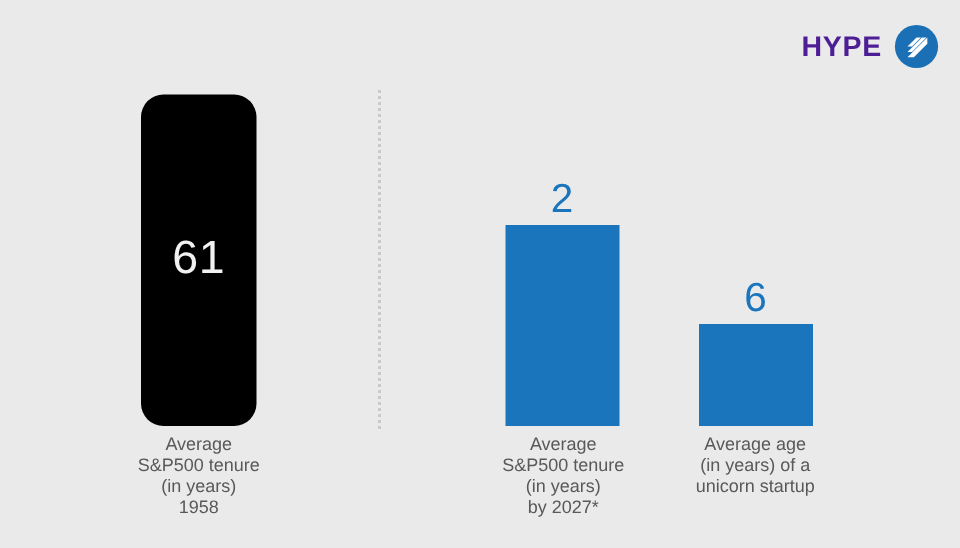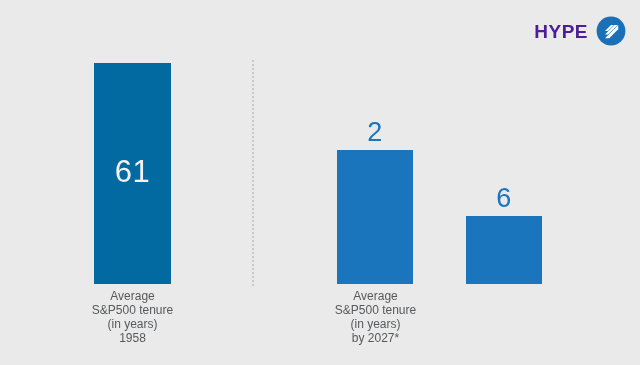--- a/index.html
+++ b/index.html
@@ -50,21 +50,21 @@
     left: 0;
     top: 0;
     width: 640px;
     height: 365px;
   }
 
   .bar {
     position: absolute;
     box-sizing: border-box;
   }
-  .bar-dark  { background: #0369a1; }
+  .bar-dark  { background: #000000; border-radius: 15px; }
   .bar-blue  { background: #1b75bc; }
 
   .value-inside {
     position: absolute;
     width: 100%;
     text-align: center;
     color: #f2f2f2;
     font-size: 31px;
     font-weight: 400;
     line-height: 1;
@@ -129,15 +129,18 @@
 
     <span class="value-above" style="left:337px; top:119px; width:76px;">2</span>
     <div class="bar bar-blue" style="left:337px; top:150px; width:76px; height:134px;"></div>
     <div class="cat-label" style="left:325px; top:289px; width:101px;">Average
 S&amp;P500 tenure
 (in years)
 by 2027*</div>
 
     <span class="value-above" style="left:466px; top:185px; width:76px;">6</span>
     <div class="bar bar-blue" style="left:466px; top:216px; width:76px; height:68px;"></div>
+    <div class="cat-label" style="left:453px; top:289px; width:101px;">Average age
+(in years) of a
+unicorn startup</div>
 
   </div>
 </div>
 
 </body></html>

